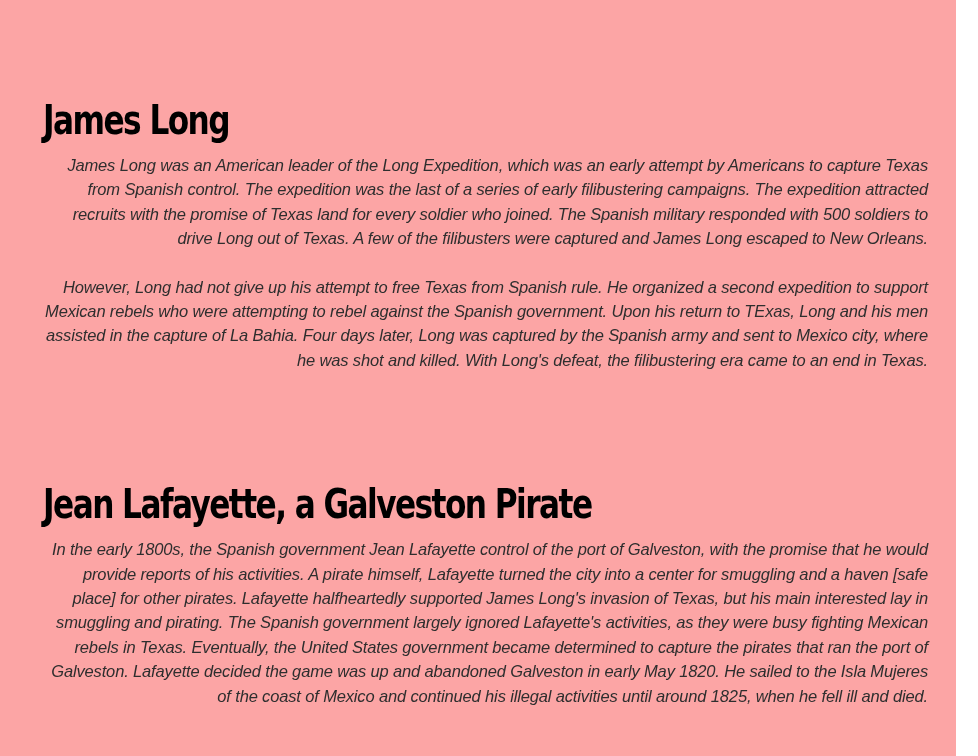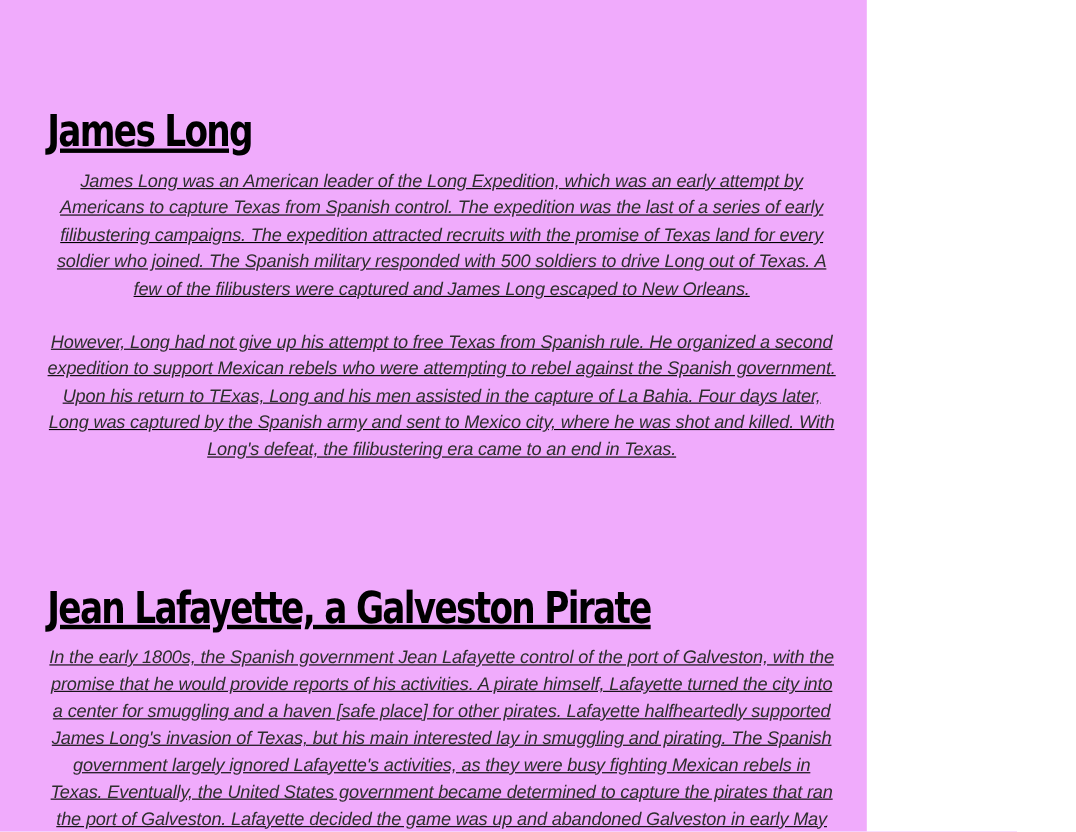--- a/index.html
+++ b/index.html
@@ -8,25 +8,24 @@
   }
   body {
     width: 978px;
     height: 756px;
     background: #ffffff;
     overflow: hidden;
     font-family: "Liberation Sans", sans-serif;
   }
   .page {
     box-sizing: border-box;
-    width: 788px;
+    width: 956px;
     height: 756px;
     padding: 96px 28px 0 43px;
-    background: #f0abfc;
-    text-decoration: underline;
+    background: #fca5a5;
   }
   .doc-section {
     display: block;
   }
   .doc-section + .doc-section {
     margin-top: 108px;
   }
   .section-heading {
     font-family: "DejaVu Sans", sans-serif;
     font-weight: 700;
@@ -42,21 +41,21 @@
   .paragraph {
     font-family: "Liberation Sans", sans-serif;
     font-style: italic;
     font-weight: 400;
     font-size: 16.5px;
     line-height: 24.4px;
     letter-spacing: -0.15px;
     color: #2e2e2e;
     margin: 0 0 24px 0;
     max-width: 907px;
-    text-align: center;
+    text-align: right;
   }
   .paragraph:last-child {
     margin-bottom: 0;
   }
 </style>
 </head>
 <body>
 
 <div class="page">
 

